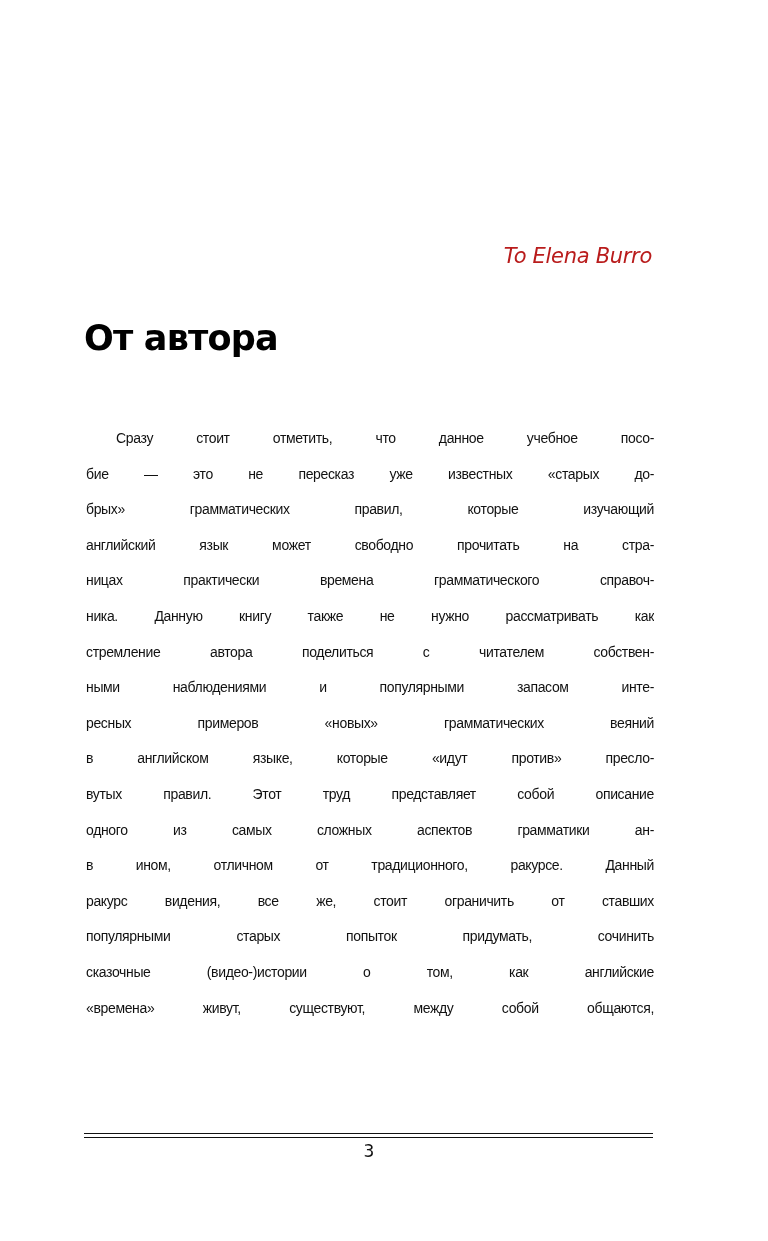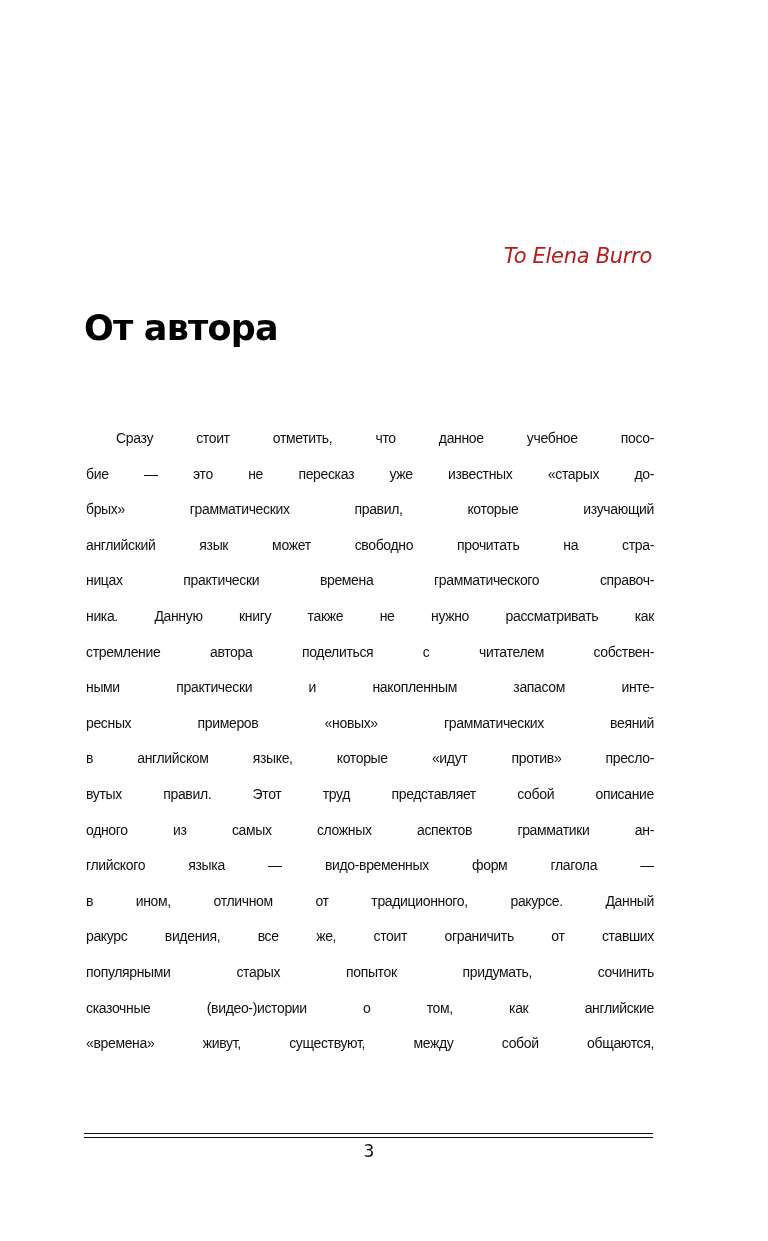--- a/index.html
+++ b/index.html
@@ -21,21 +21,21 @@
       right: 116px;
       font-family: "DejaVu Sans", sans-serif;
       font-style: italic;
       font-size: 21px;
       letter-spacing: -0.3px;
       color: #b91c1c;
       white-space: nowrap;
     }
     .title {
       position: absolute;
-      top: 308px;
+      top: 318px;
       left: 84px;
       margin: 0;
       font-family: "DejaVu Sans", sans-serif;
       font-weight: bold;
       font-size: 35px;
       letter-spacing: -0.8px;
       color: #000;
       white-space: nowrap;
     }
     .body-text {
@@ -90,26 +90,25 @@
   <h1 class="title">От автора</h1>
 
   <div class="body-text">
     <span class="line indent">Сразу стоит отметить, что данное учебное посо-</span>
     <span class="line">бие — это не пересказ уже известных «старых до-</span>
     <span class="line">брых» грамматических правил, которые изучающий</span>
     <span class="line">английский язык может свободно прочитать на стра-</span>
     <span class="line">ницах практически времена грамматического справоч-</span>
     <span class="line">ника. Данную книгу также не нужно рассматривать как</span>
     <span class="line">стремление автора поделиться с читателем собствен-</span>
-    <span class="line">ными практически и накопленным запасом инте-</span>
+    <span class="line">ными наблюдениями и популярными запасом инте-</span>
     <span class="line">ресных примеров «новых» грамматических веяний</span>
     <span class="line">в английском языке, которые «идут против» пресло-</span>
     <span class="line">вутых правил. Этот труд представляет собой описание</span>
     <span class="line">одного из самых сложных аспектов грамматики ан-</span>
-    <span class="line">глийского языка — видо-временных форм глагола —</span>
     <span class="line">в ином, отличном от традиционного, ракурсе. Данный</span>
     <span class="line">ракурс видения, все же, стоит ограничить от ставших</span>
     <span class="line">популярными старых попыток придумать, сочинить</span>
     <span class="line">сказочные (видео-)истории о том, как английские</span>
     <span class="line">«времена» живут, существуют, между собой общаются,</span>
   </div>
 
   <div class="footer-rule"></div>
   <div class="page-number">3</div>
 </div>

